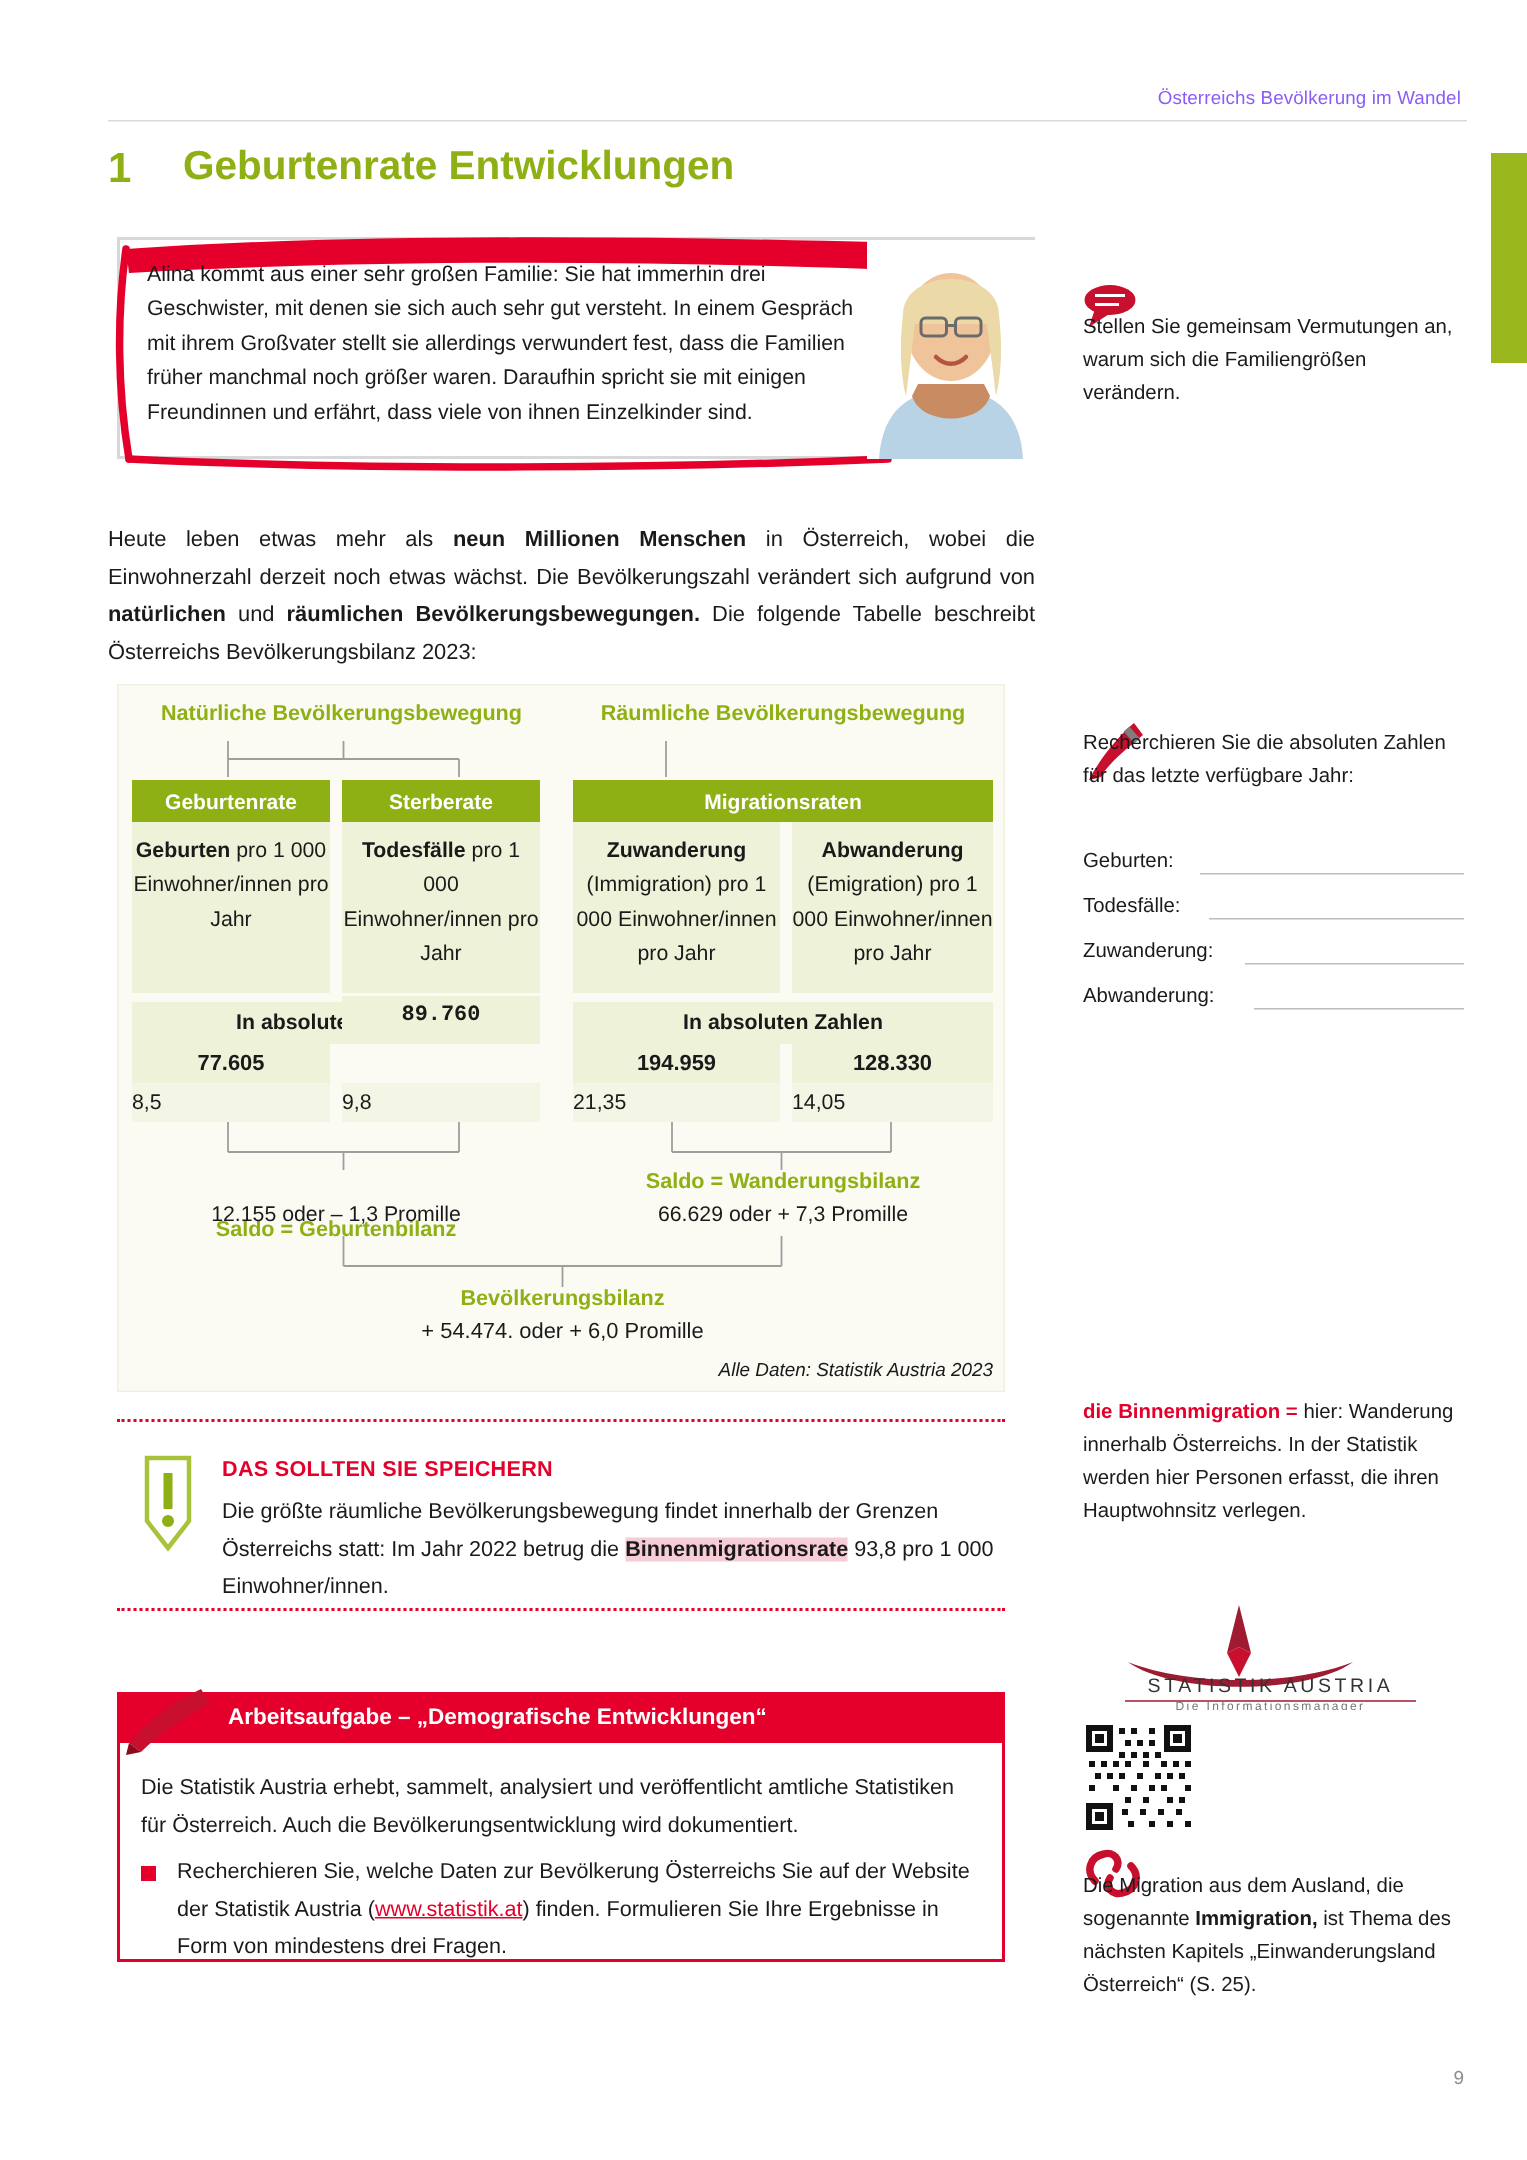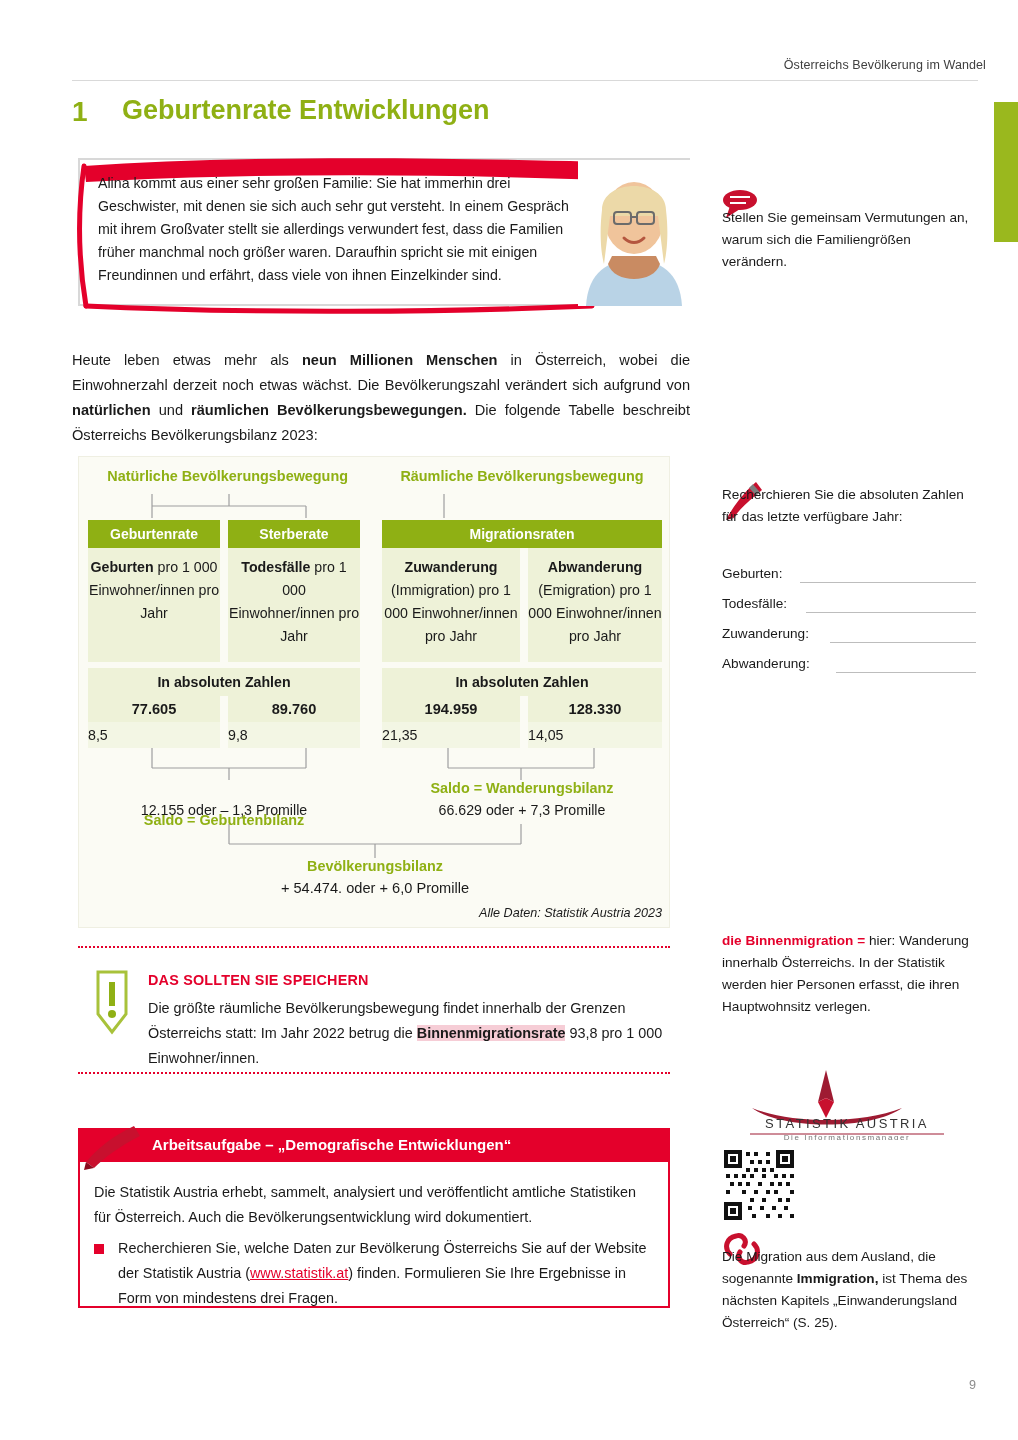--- a/index.html
+++ b/index.html
@@ -26,24 +26,24 @@
   .header-rule {
     position: absolute;
     left: 72px;
     top: 80px;
     width: 906px;
     height: 1px;
     background: #d9d9d9;
   }
   .header-title {
     position: absolute;
-    right: 32px;
+    right: 44px;
     top: 58px;
     font-size: 12.5px;
-    color: #404040;
+    color: #8b5cf6;
     letter-spacing: .1px;
   }
   .side-tab {
     position: absolute;
     left: 994px;
     top: 102px;
     width: 24px;
     height: 140px;
     background: #9ab81e;
   }
@@ -182,21 +182,21 @@
   .num-row {
     position: absolute;
     font-size: 14.6px;
     font-weight: bold;
     text-align: center;
     background: #eef2d8;
     box-sizing: border-box;
     padding-top: 5px;
   }
   .nr1 { left: 88px;  top: 696px; width: 132px; height: 26px; }
-  .nr2 { left: 228px; top: 696px; width: 132px; height: 26px; }
+  .nr2 { left: 228px; top: 664px; width: 132px; height: 26px; font-family: Liberation Mono, monospace; }
   .nr3 { left: 382px; top: 696px; width: 138px; height: 26px; }
   .nr4 { left: 528px; top: 696px; width: 134px; height: 26px; }
 
   .rate-row {
     position: absolute;
     font-size: 14.2px;
     background: #f3f6e4;
     box-sizing: border-box;
     padding-top: 5px;
   }

